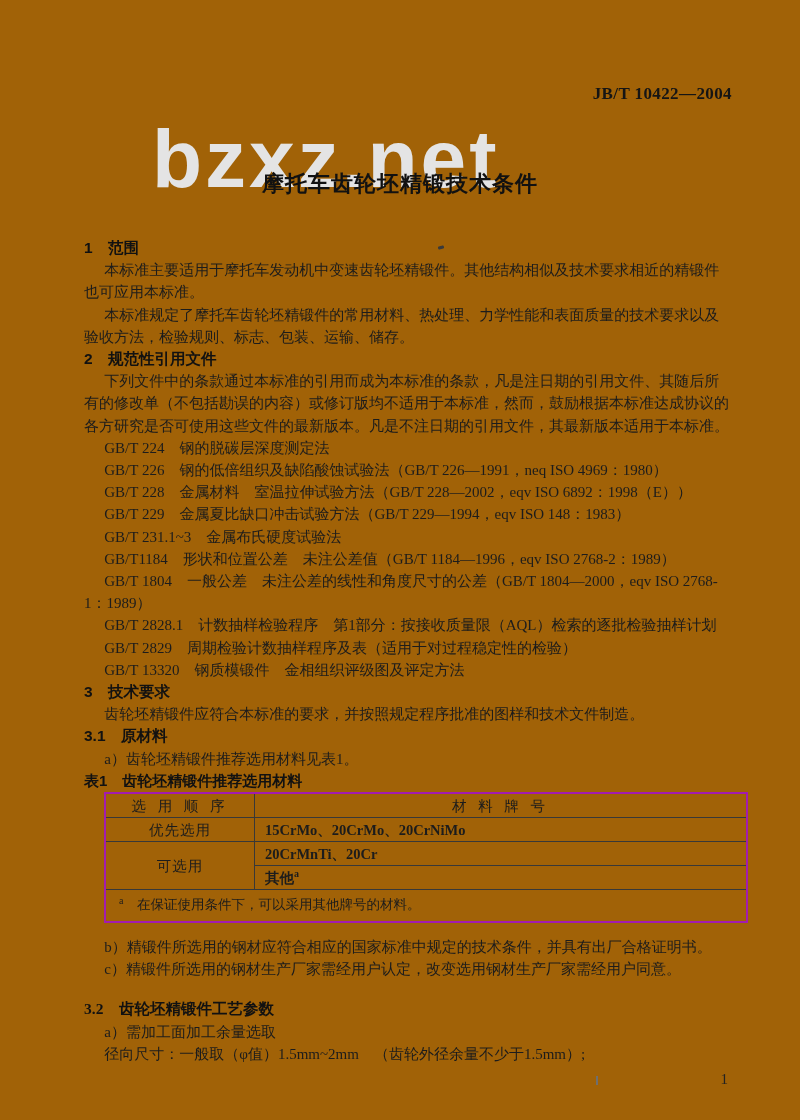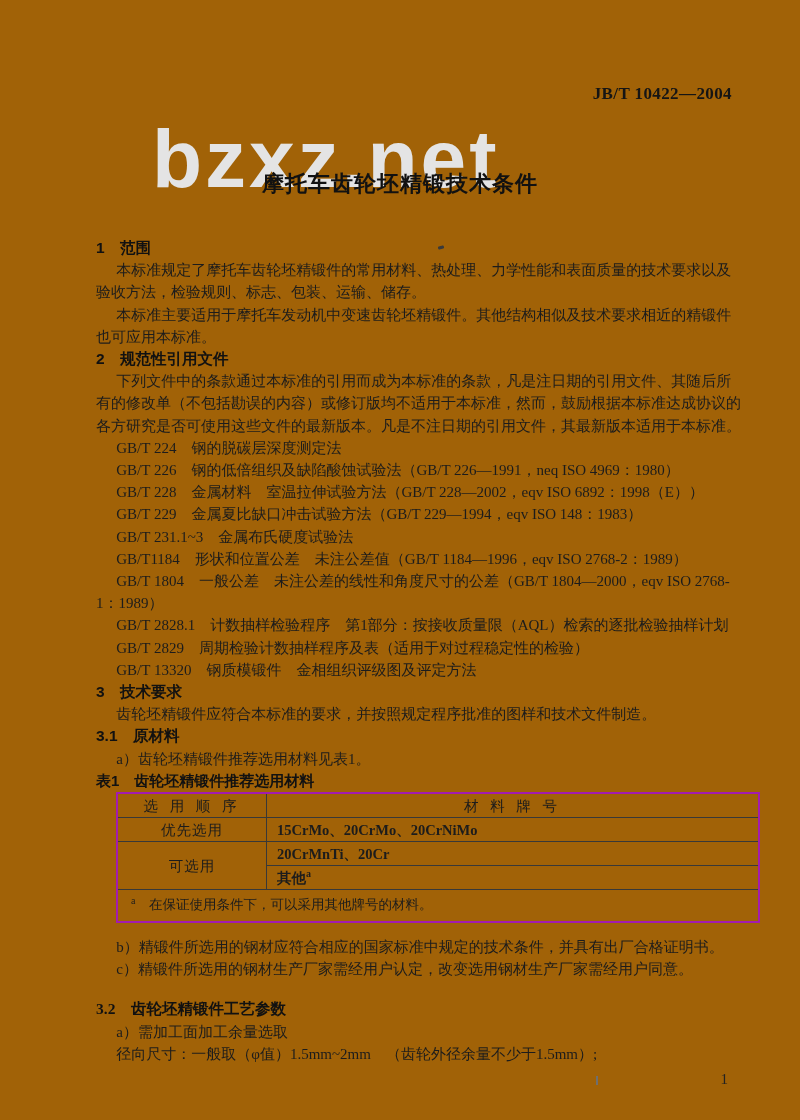--- a/index.html
+++ b/index.html
@@ -25,21 +25,21 @@
     color:#e4e4e4; z-index:0; user-select:none; white-space:nowrap;
   }
   .doc-title {
     position:absolute; top:169px; left:0; width:100%;
     margin:0; text-align:center;
     font-family:"Liberation Sans","DejaVu Sans",sans-serif;
     font-weight:700; font-size:22px; letter-spacing:1px;
     color:#111; z-index:1;
   }
   .content {
-    position:absolute; top:237px; left:96px; width:650px;
+    position:absolute; top:237px; left:84px; width:650px;
     font-size:15px; line-height:22.2px; z-index:1;
   }
   .content p { margin:0; }
   .indent { text-indent:1.35em; }
   .sec-h {
     font-family:"Liberation Sans","DejaVu Sans",sans-serif;
     font-weight:700; font-size:15.5px; color:#111;
     margin:0;
   }
   .h1m { margin-bottom:11px; }
@@ -94,22 +94,22 @@
   <div class="watermark">bzxz.net</div>
 
   <h1 class="doc-title">摩托车齿轮坯精锻技术条件</h1>
 
   <div class="artifact-dot"></div>
   <div class="artifact-tick"></div>
 
   <div class="content">
 
     <p class="sec-h h1m">1　范围</p>
+    <p class="indent mb">本标准主要适用于摩托车发动机中变速齿轮坯精锻件。其他结构相似及技术要求相近的精锻件也可应用本标准。</p>
     <p class="indent">本标准规定了摩托车齿轮坯精锻件的常用材料、热处理、力学性能和表面质量的技术要求以及验收方法，检验规则、标志、包装、运输、储存。</p>
-    <p class="indent mb">本标准主要适用于摩托车发动机中变速齿轮坯精锻件。其他结构相似及技术要求相近的精锻件也可应用本标准。</p>
 
     <p class="sec-h h2m">2　规范性引用文件</p>
     <p class="indent">下列文件中的条款通过本标准的引用而成为本标准的条款，凡是注日期的引用文件、其随后所有的修改单（不包括勘误的内容）或修订版均不适用于本标准，然而，鼓励根据本标准达成协议的各方研究是否可使用这些文件的最新版本。凡是不注日期的引用文件，其最新版本适用于本标准。</p>
     <p class="indent">GB/T 224　钢的脱碳层深度测定法</p>
     <p class="indent">GB/T 226　钢的低倍组织及缺陷酸蚀试验法（GB/T 226—1991，neq ISO 4969：1980）</p>
     <p class="indent">GB/T 228　金属材料　室温拉伸试验方法（GB/T 228—2002，eqv ISO 6892：1998（E））</p>
     <p class="indent">GB/T 229　金属夏比缺口冲击试验方法（GB/T 229—1994，eqv ISO 148：1983）</p>
     <p class="indent">GB/T 231.1~3　金属布氏硬度试验法</p>
     <p class="indent">GB/T1184　形状和位置公差　未注公差值（GB/T 1184—1996，eqv ISO 2768-2：1989）</p>
     <p class="indent">GB/T 1804　一般公差　未注公差的线性和角度尺寸的公差（GB/T 1804—2000，eqv ISO 2768-1：1989）</p>

